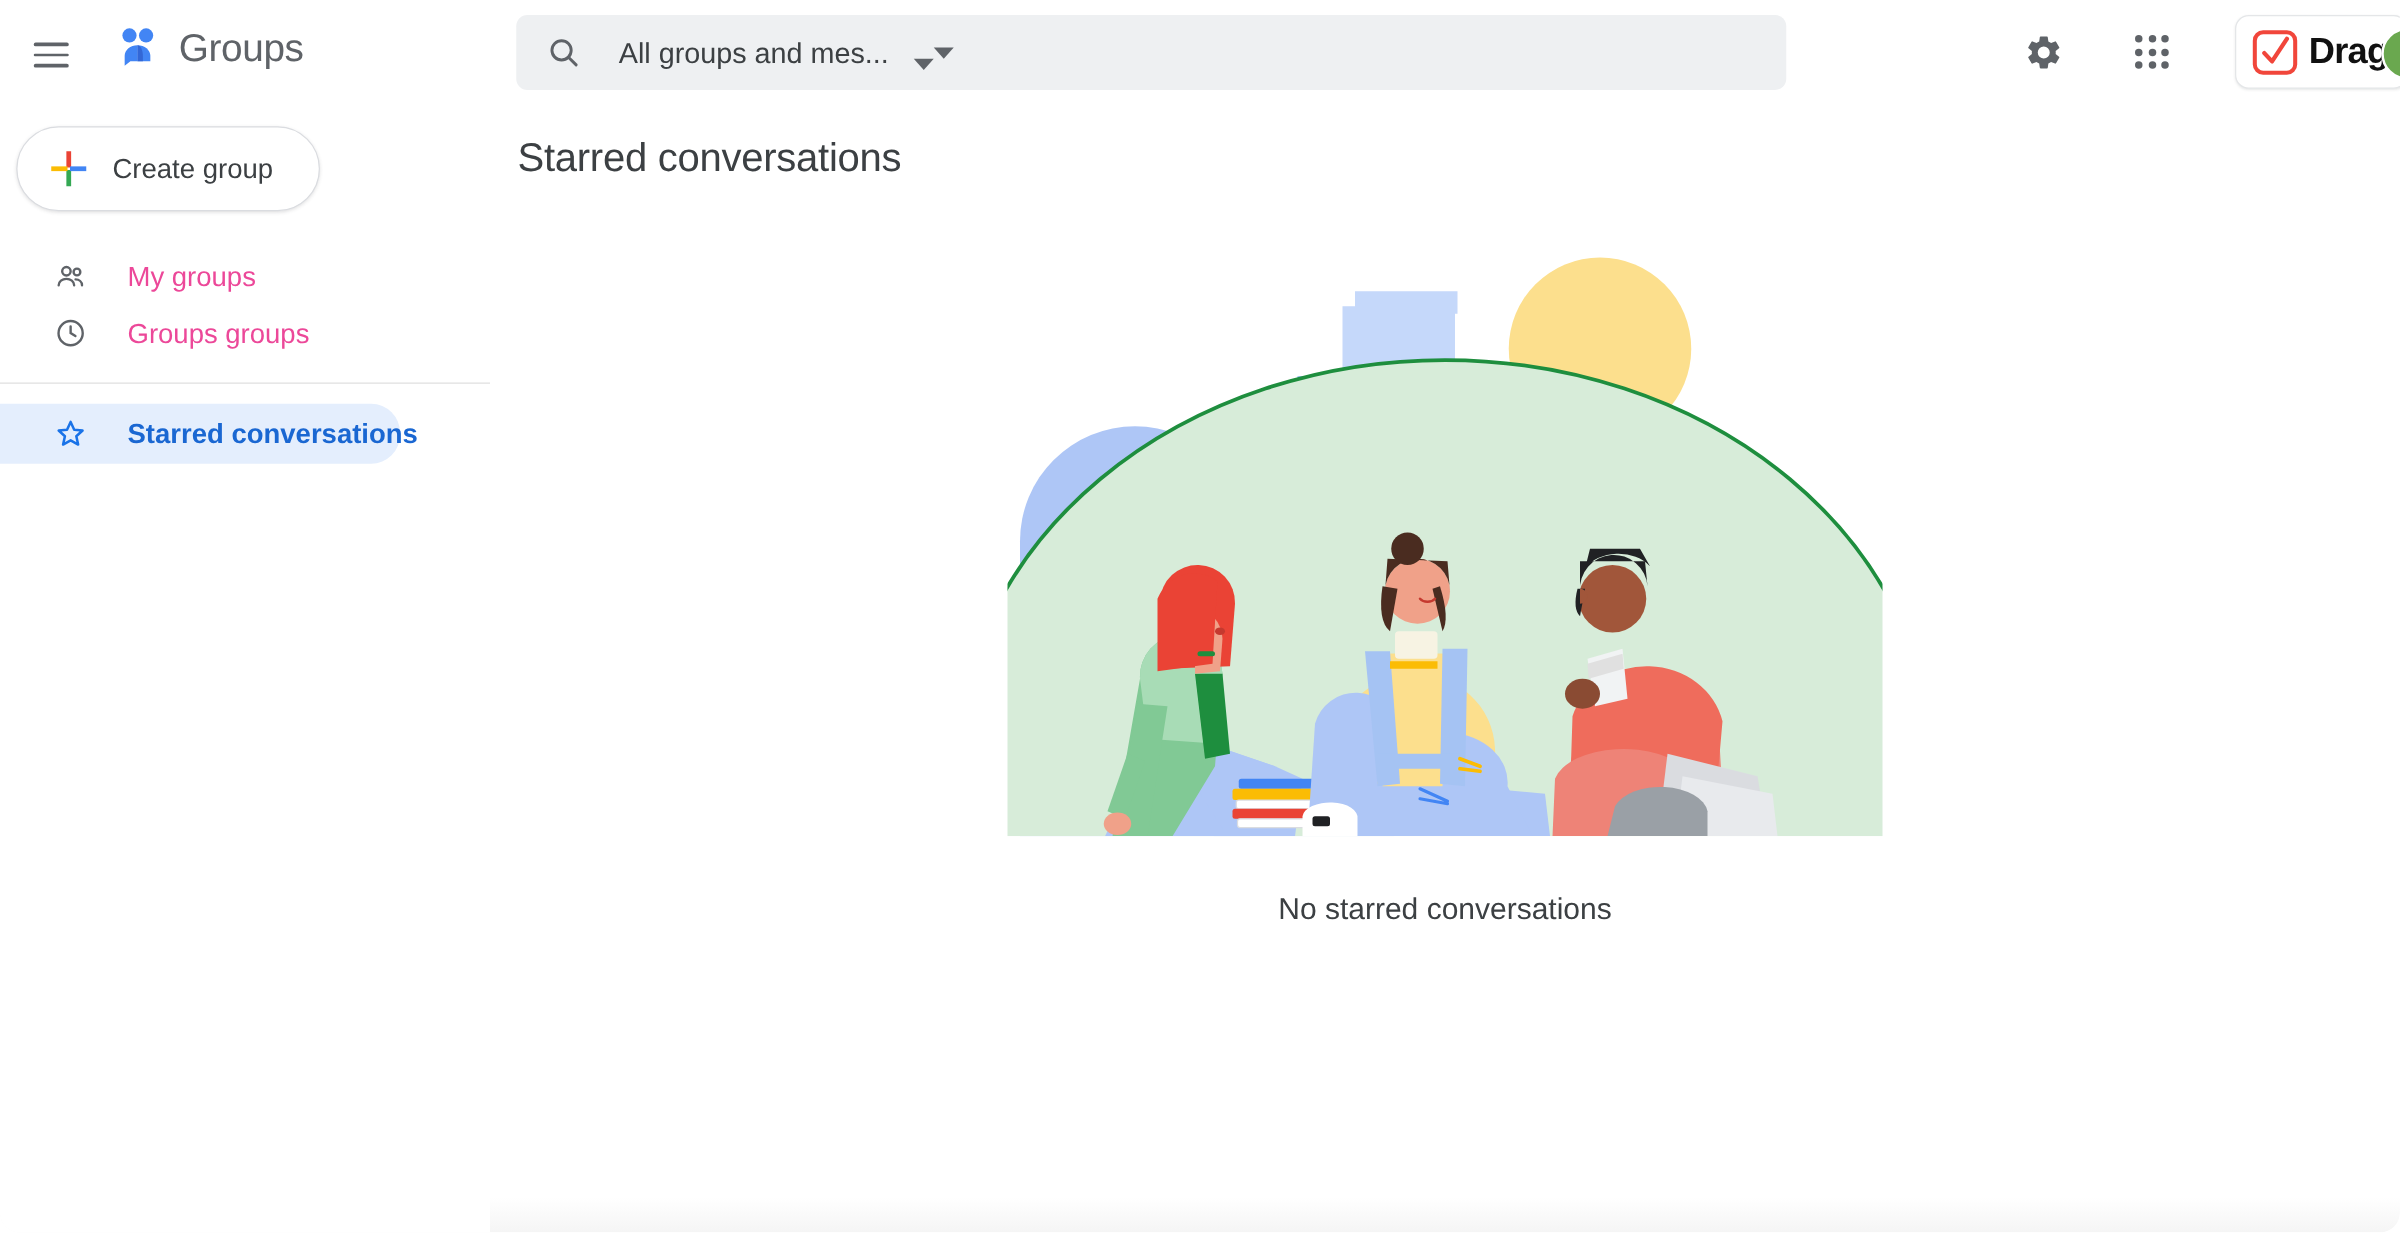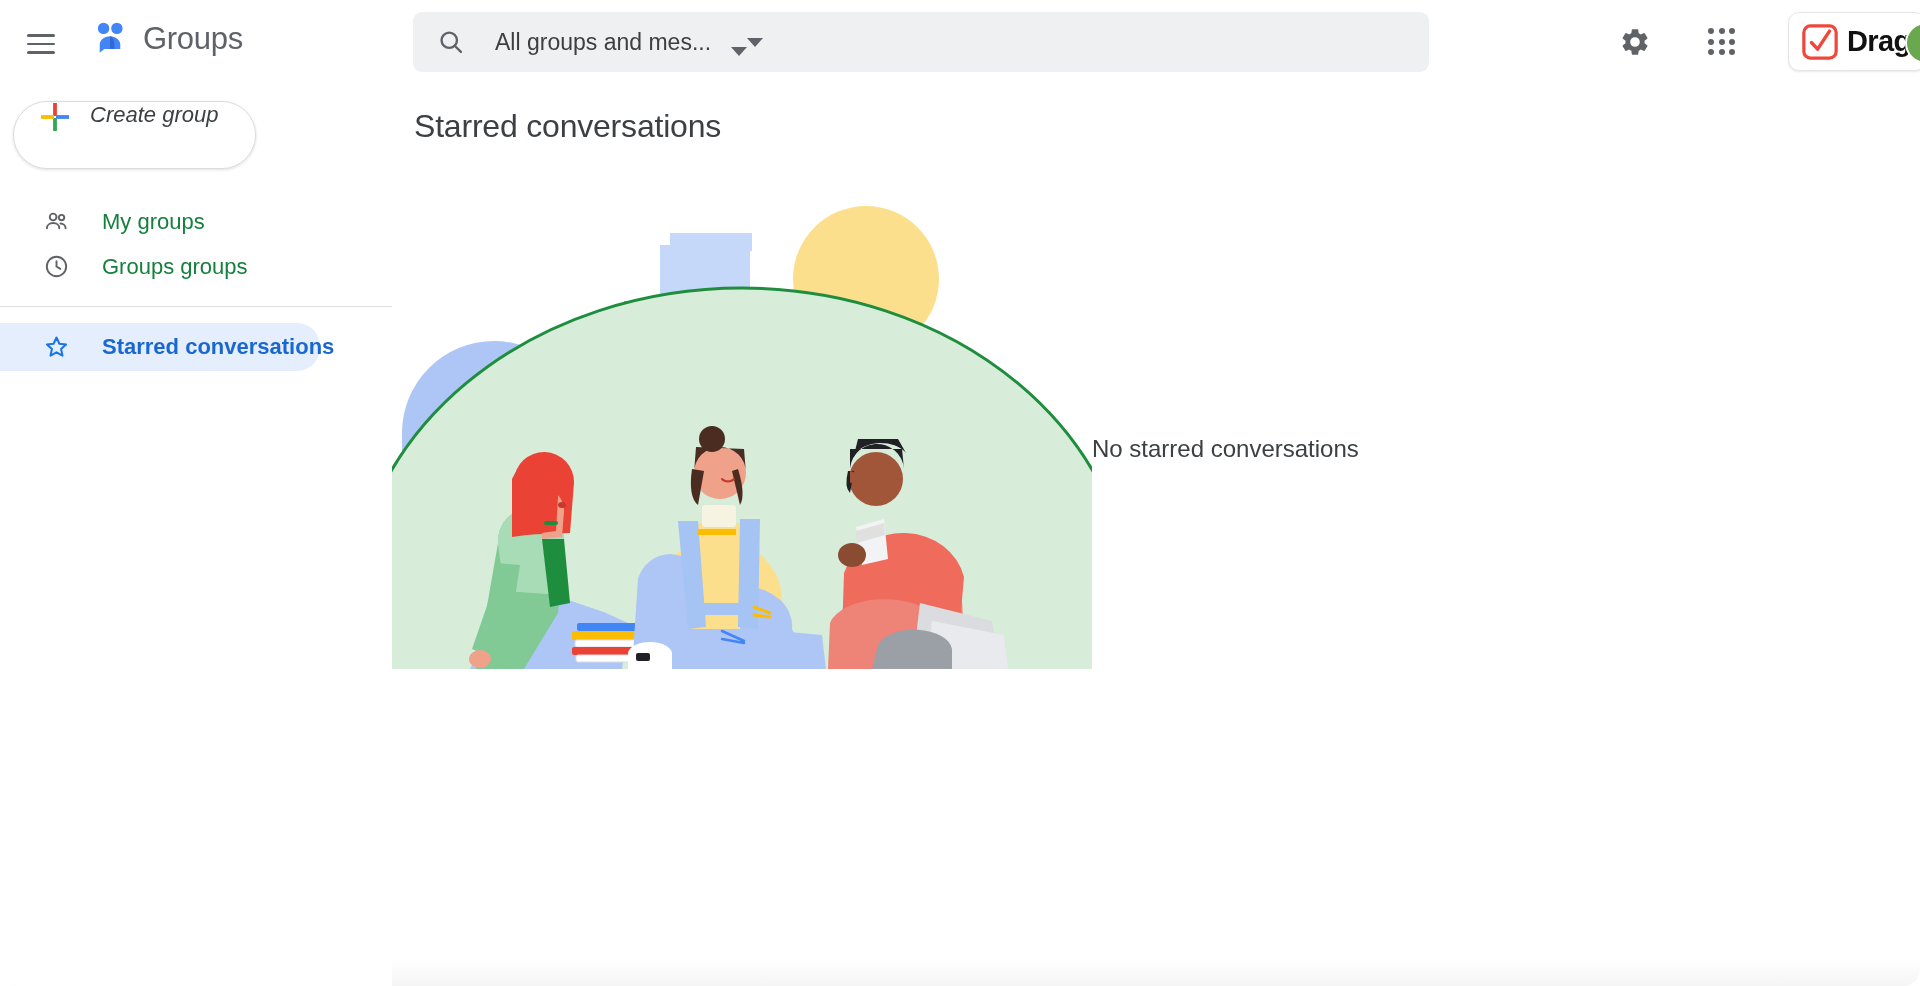--- a/index.html
+++ b/index.html
@@ -196,25 +196,25 @@
     z-index: 20;
   }
 
   .create-group {
     margin: 13px 0 0 13px;
     width: 243px; height: 68px;
     background: #ffffff;
     border: 1px solid #dadce0;
     border-radius: 34px;
     display: flex;
+    align-items: center;
     gap: 20px;
     padding-left: 26px;
     cursor: pointer;
     box-shadow: 0 1px 3px rgba(60,64,67,0.16);
-    font-style: italic;
   }
   .plus-icon { width: 30px; height: 30px; flex: 0 0 auto; }
   .create-group-label {
     font-size: 22px;
     color: #3c4043;
     white-space: nowrap;
   }
 
   .nav-list { margin-top: 30px; }
 
@@ -230,21 +230,21 @@
     margin-right: 100px;
   }
   .nav-item .nav-ic {
     width: 27px; height: 27px;
     flex: 0 0 auto;
     color: #5f6368;
     display: flex; align-items: center;
   }
   .nav-label {
     font-size: 22px;
-    color: #15803d;
+    color: #ec4899;
     white-space: nowrap;
   }
 
   .nav-divider {
     height: 1px;
     background: #e0e0e0;
     margin: 17px 0 0 0;
     width: 392px;
   }
 
@@ -274,21 +274,21 @@
     color: #3c4043;
     font-weight: 400;
     letter-spacing: -0.2px;
   }
 
   .empty-state {
     position: absolute;
     top: 95px; left: 0;
     width: 1528px;
     display: flex;
-    flex-direction: row;
+    flex-direction: column;
     align-items: center;
   }
   .illustration { width: 700px; height: 486px; display: block; }
   .empty-text {
     margin-top: 45px;
     font-size: 24px;
     color: #3c4043;
   }
 
   .bottom-fade {

